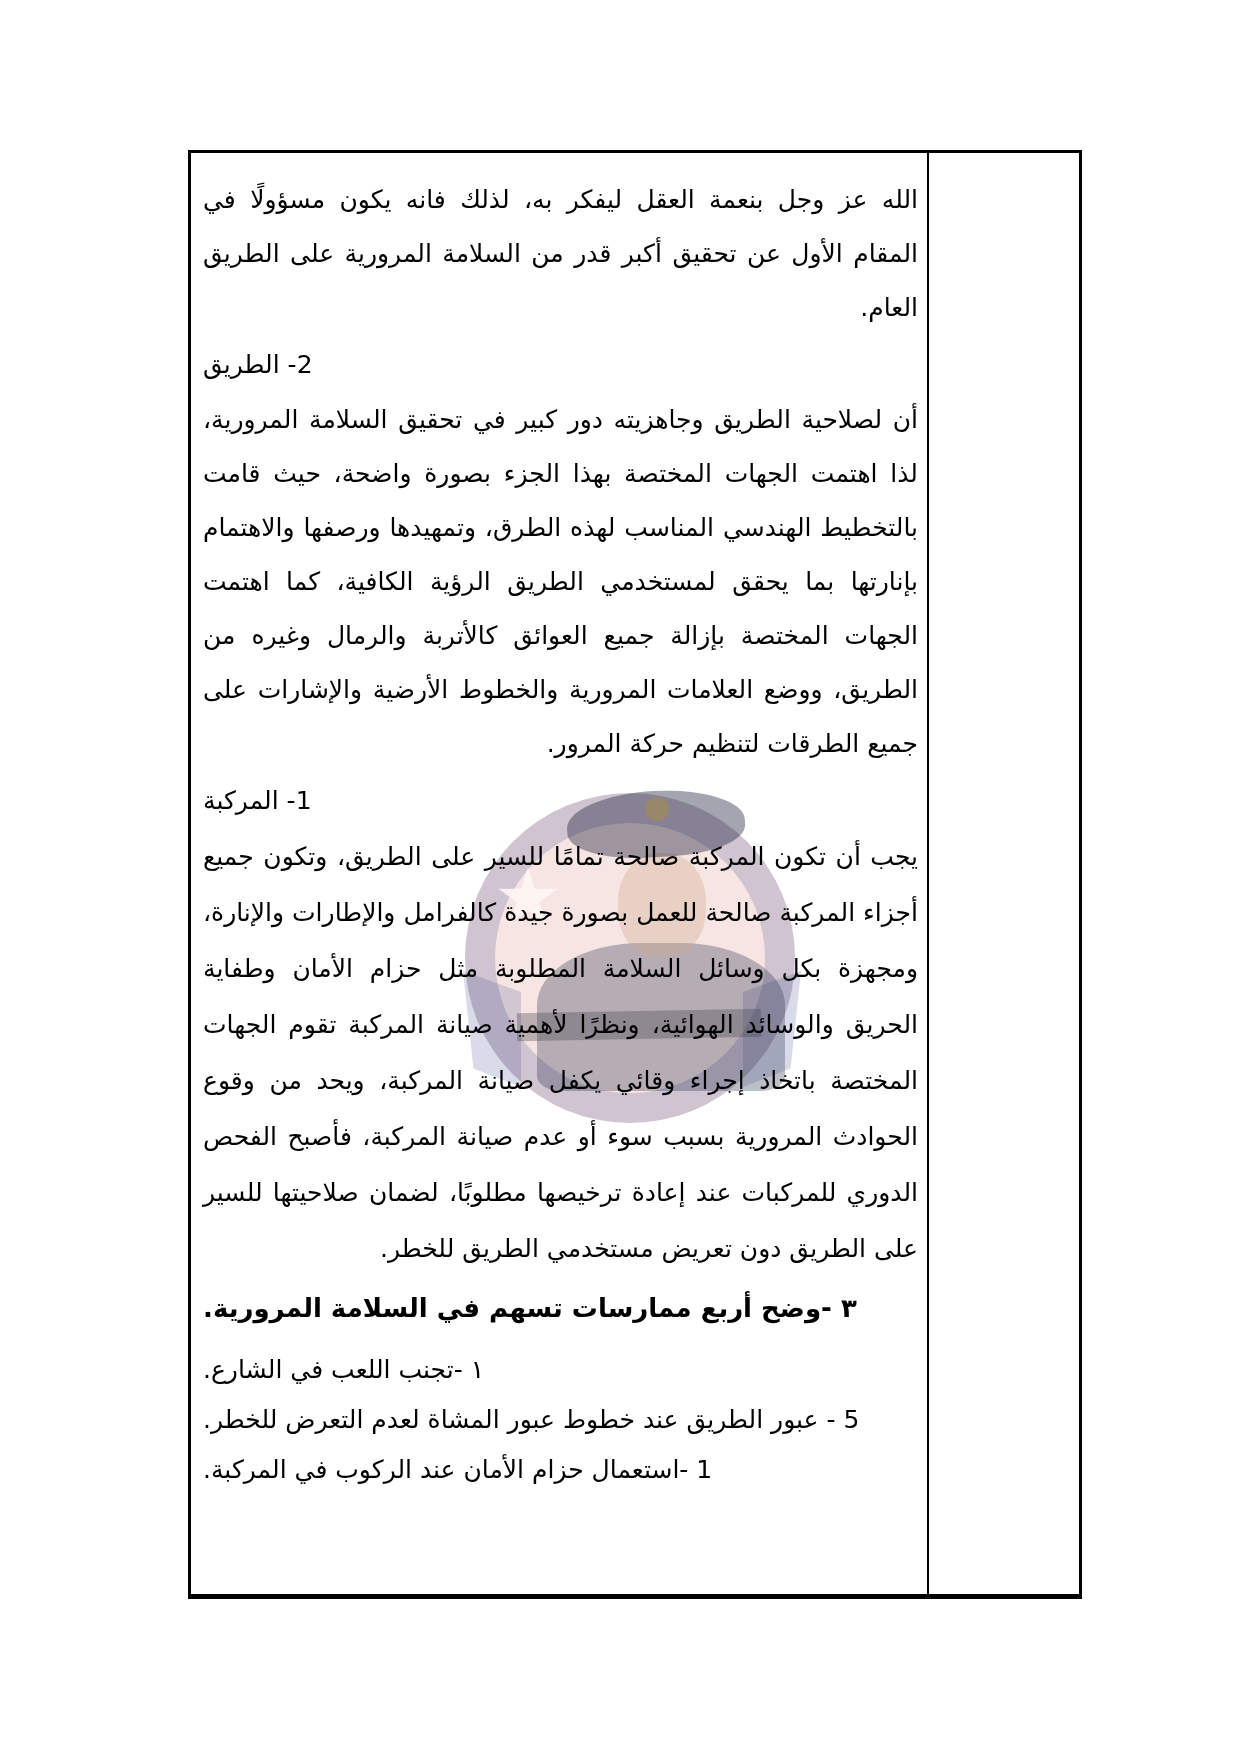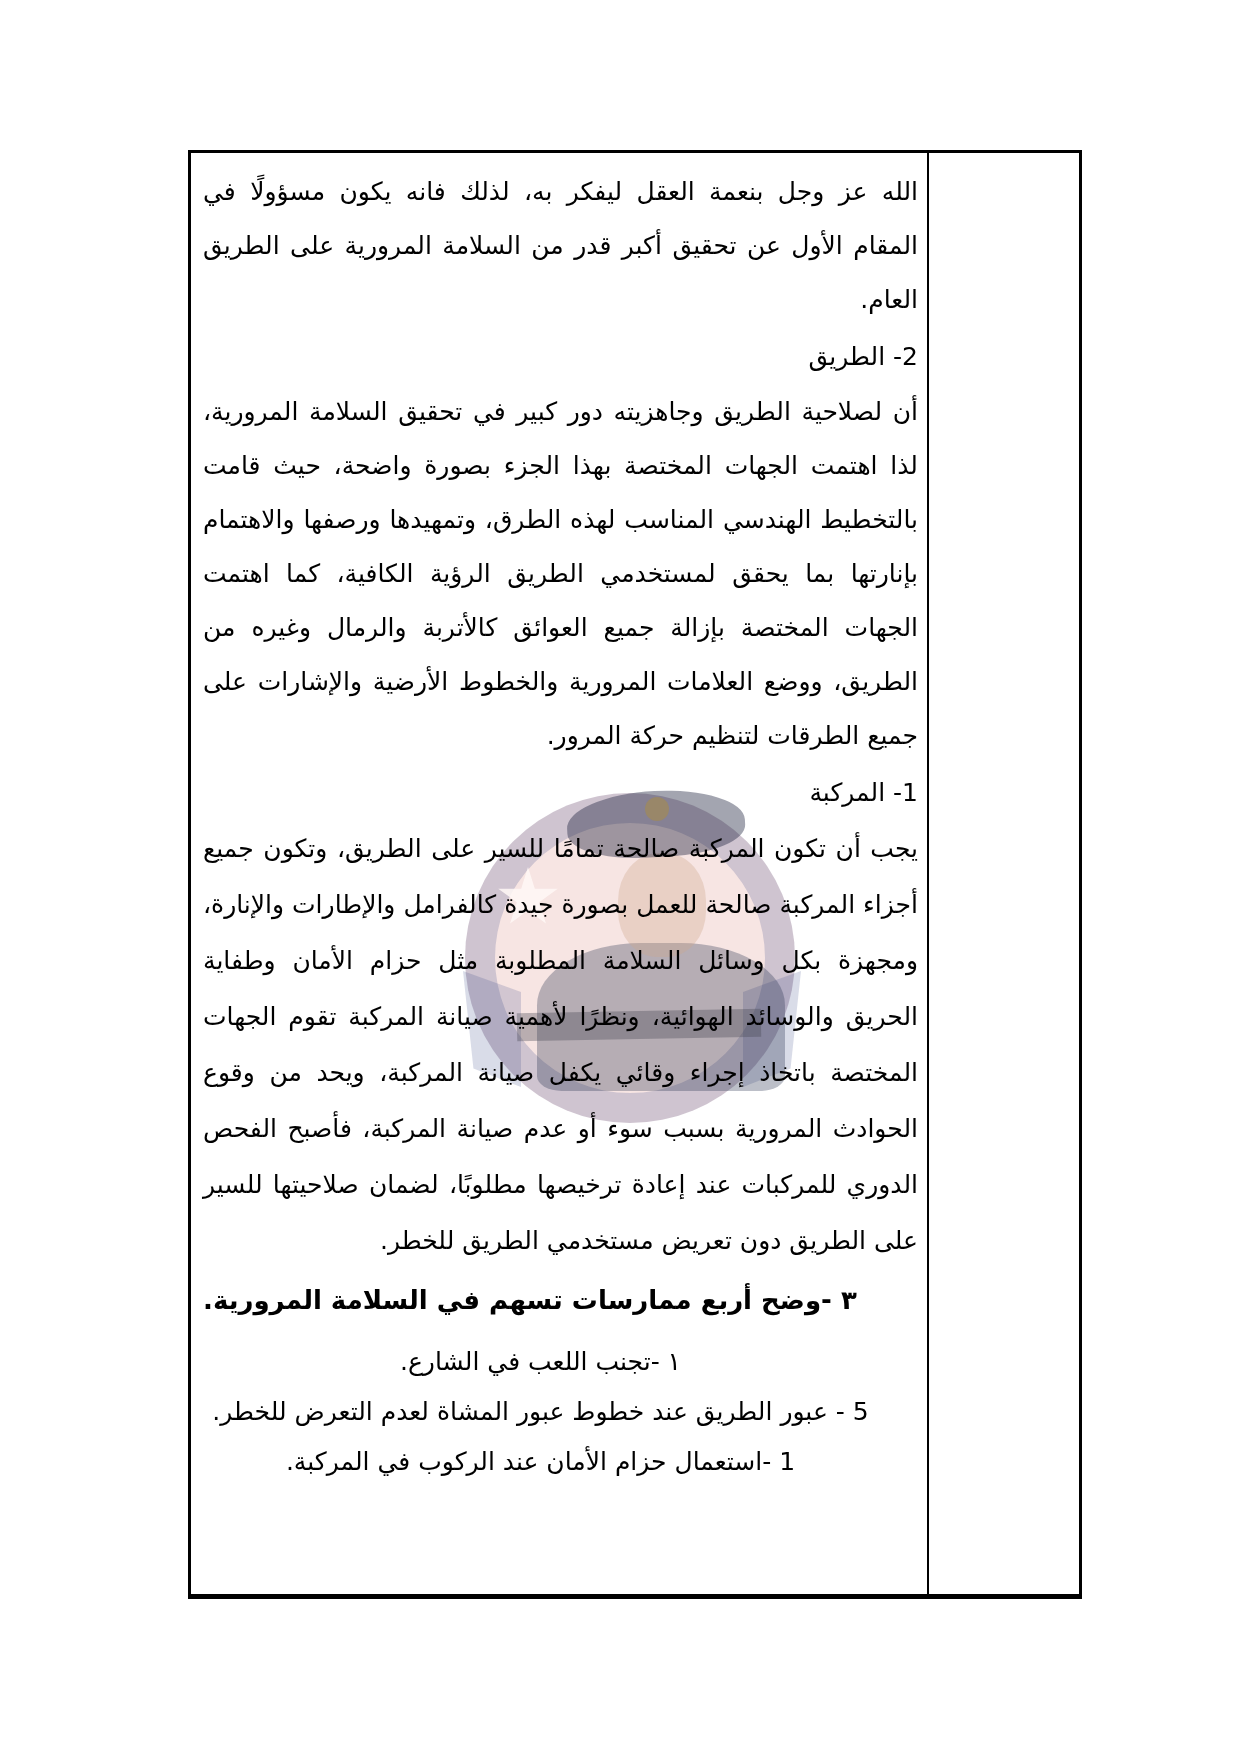--- a/index.html
+++ b/index.html
@@ -90,21 +90,21 @@
     box-sizing: border-box;
     border: 3px solid #000;
     border-bottom-width: 5px;
     display: flex;
     z-index: 1;
     background: transparent;
   }
   .main-cell {
     flex: 1;
     box-sizing: border-box;
-    padding: 12px 9px 0 12px;
+    padding: 20px 9px 0 12px;
     direction: rtl;
     unicode-bidi: embed;
   }
   .side-cell {
     width: 152px;
     box-sizing: border-box;
     border-left: 2px solid #000;
   }
 
   
@@ -113,36 +113,36 @@
     font-size: 25px;
     line-height: 54px;
     text-align: justify;
     text-justify: inter-word;
   }
   .body-par.tight { line-height: 56px; }
   .sec-heading {
     margin: 6px 0 4px 0;
     font-size: 25px;
     line-height: 48px;
-    text-align: right;
+    text-align: left;
     font-weight: 400;
   }
   .question-heading {
     margin: 8px 0 0 0;
     padding-right: 44px;
     font-size: 26px;
     line-height: 46px;
     font-weight: 700;
     text-align: left;
   }
   .answer-list { margin-top: 14px; }
   .answer-item {
     font-size: 25px;
     line-height: 50px;
-    text-align: center;
+    text-align: left;
     padding-right: 40px;
   }
 </style>
 </head>
 <body>
 
 <div class="page">
 
   <div class="watermark">
     <div class="wm-ring"></div>

